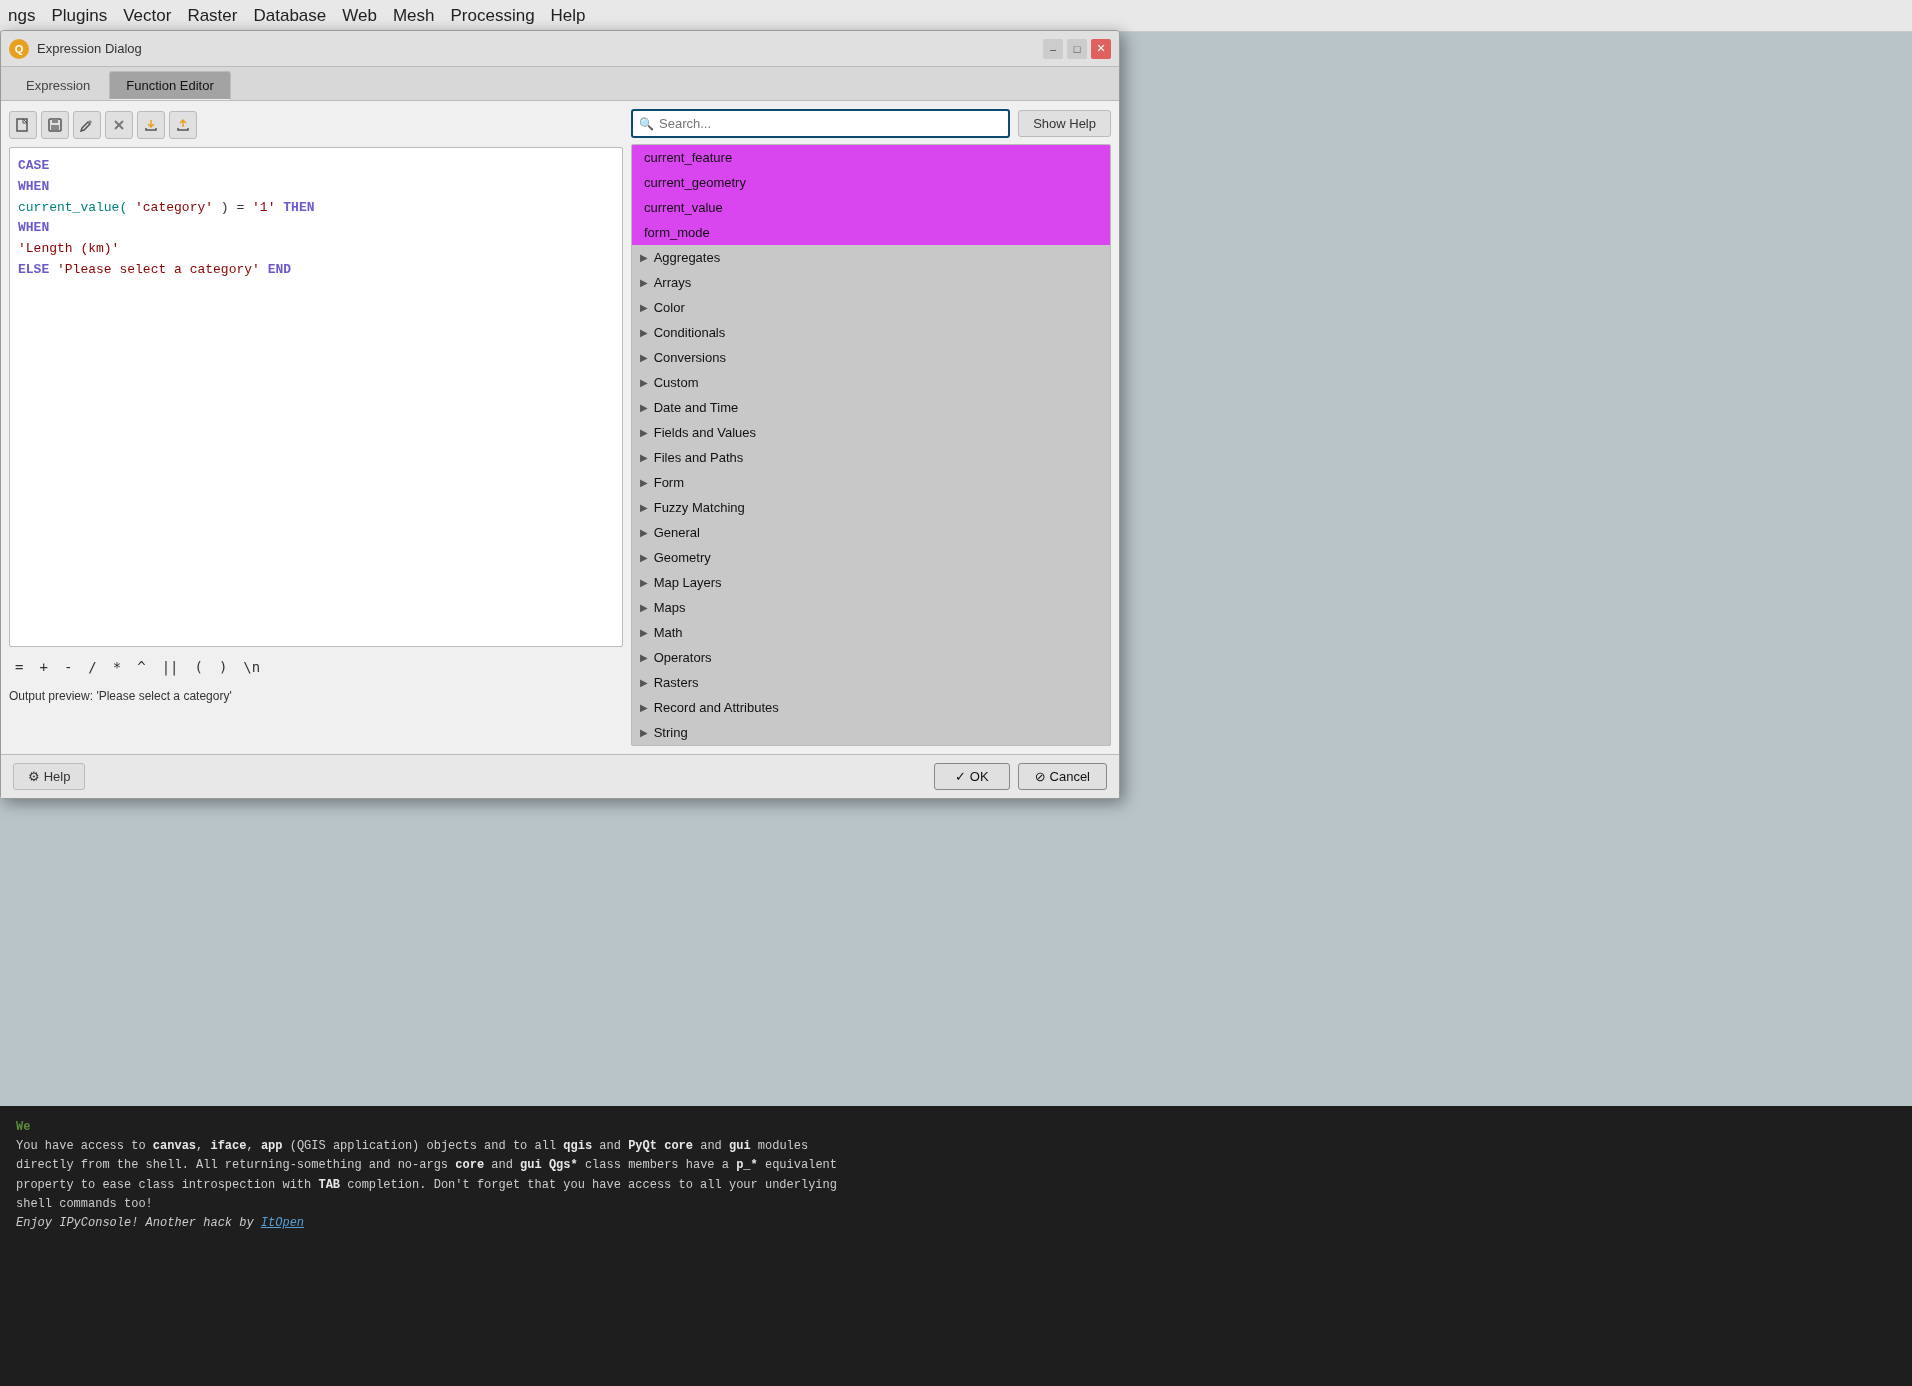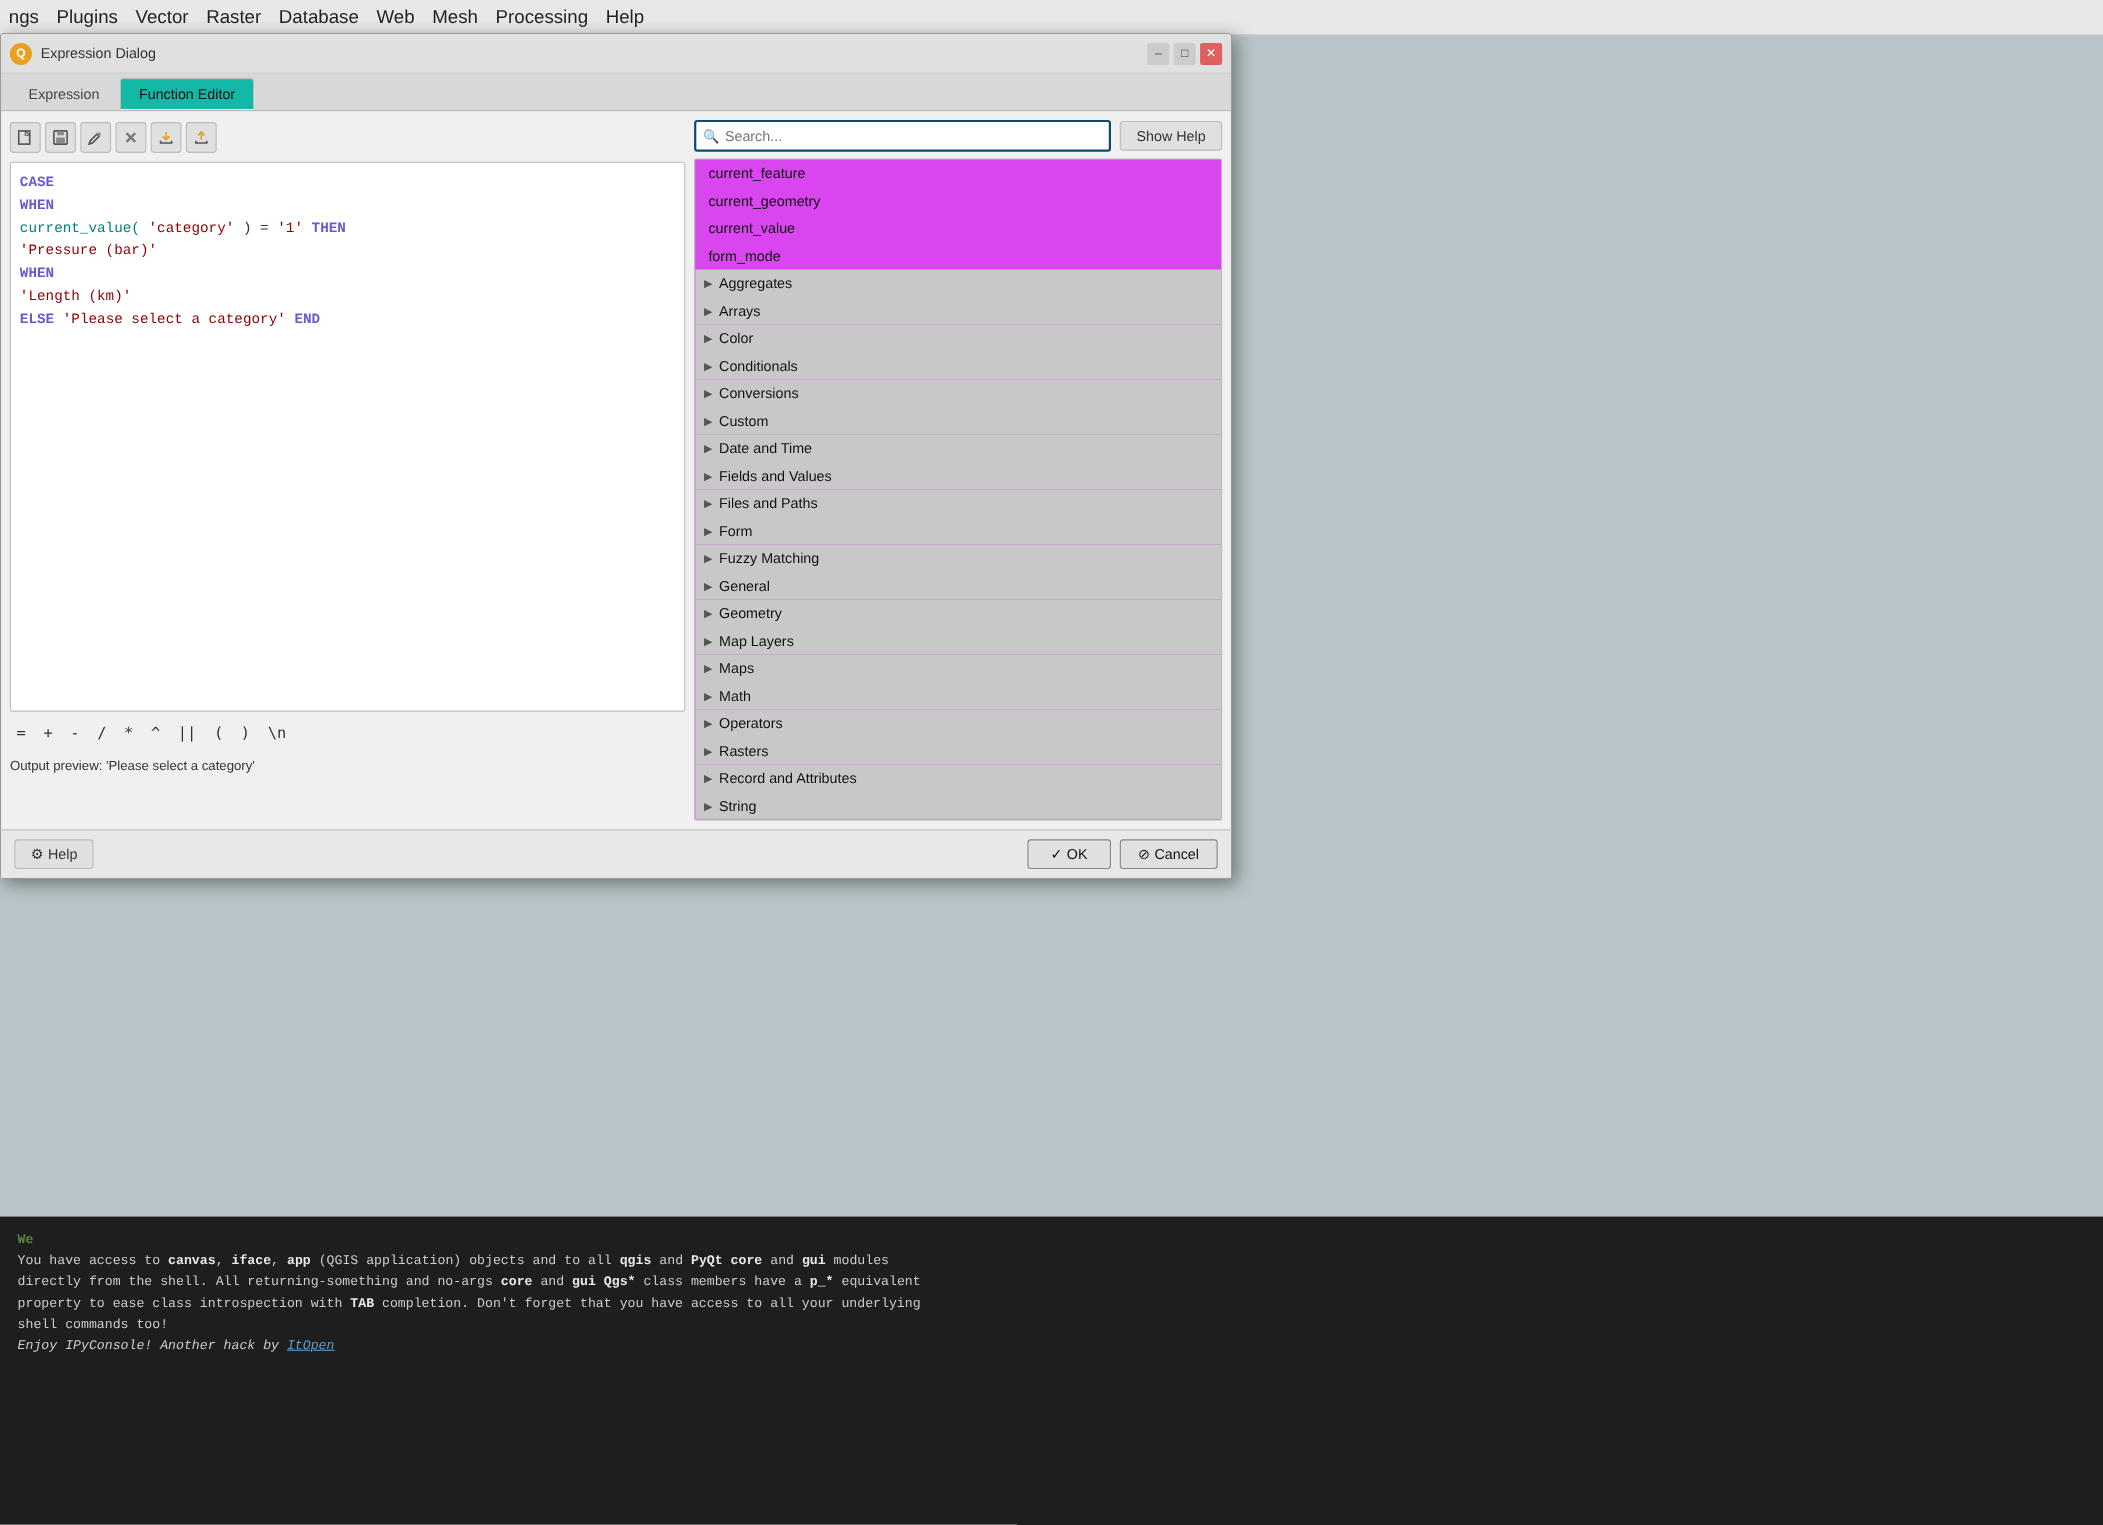--- a/index.html
+++ b/index.html
@@ -134,21 +134,21 @@
     .tab {
       padding: 6px 16px;
       cursor: pointer;
       border: 1px solid transparent;
       border-radius: 3px 3px 0 0;
       font-size: 13px;
       color: #444;
       background: transparent;
     }
     .tab.active {
-      background: #14b8a6;
+      background: #a3a3a3;
       border-color: #bbb;
       border-bottom-color: #f0f0f0;
       color: #111;
     }
 
     
     .dialog-body {
       padding: 8px;
       display: flex;
       gap: 8px;
@@ -458,23 +458,20 @@
         <span class="code-line">
           <span class="kw-case">CASE</span>
         </span>
         <span class="code-line">
           <span class="kw-when">WHEN</span>
         </span>
         <span class="code-line">
           <span class="fn-call">current_value(</span><span class="str-val"> 'category'</span><span class="op-val"> ) =</span><span class="str-val"> '1'</span><span class="kw-then"> THEN</span>
         </span>
         <span class="code-line">
-          <span class="str-val">'Pressure (bar)'</span>
-        </span>
-        <span class="code-line">
           <span class="kw-when">WHEN</span>
         </span>
         <span class="code-line">
           <span class="str-val">'Length (km)'</span>
         </span>
         <span class="code-line">
           <span class="kw-else">ELSE</span><span class="str-val"> 'Please select a category'</span><span class="kw-end"> END</span>
         </span>
       </div>
 

